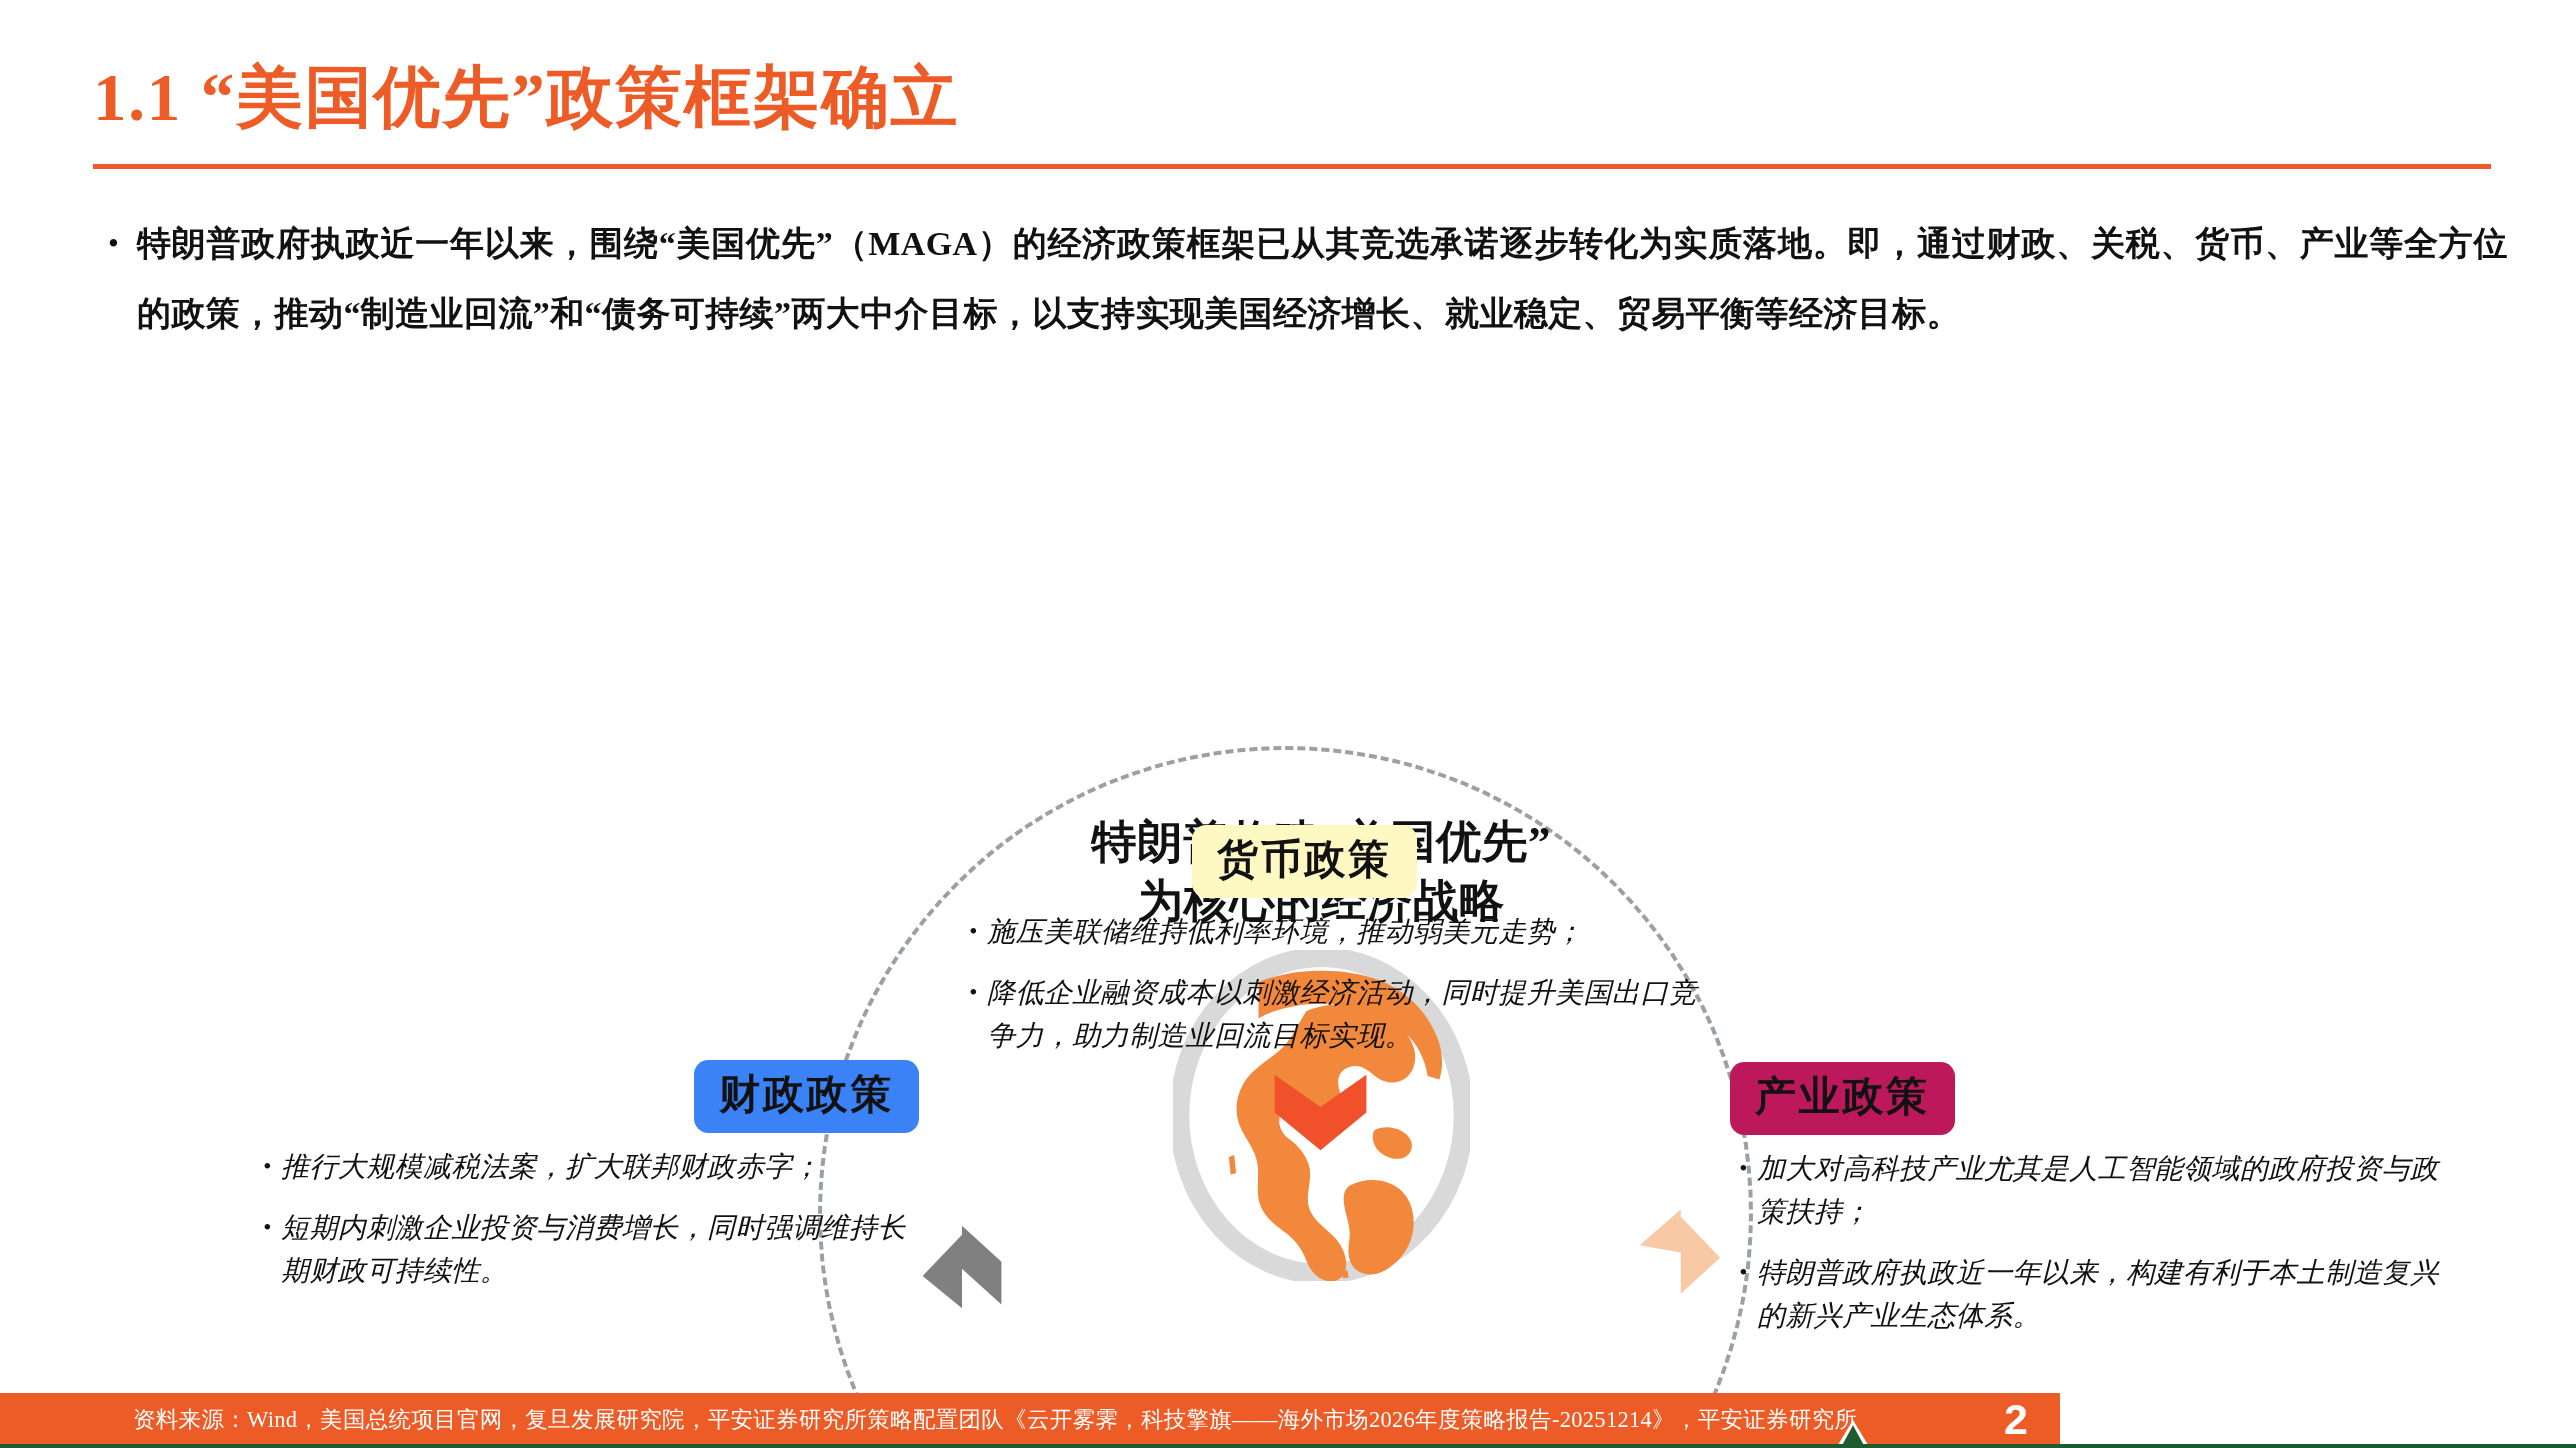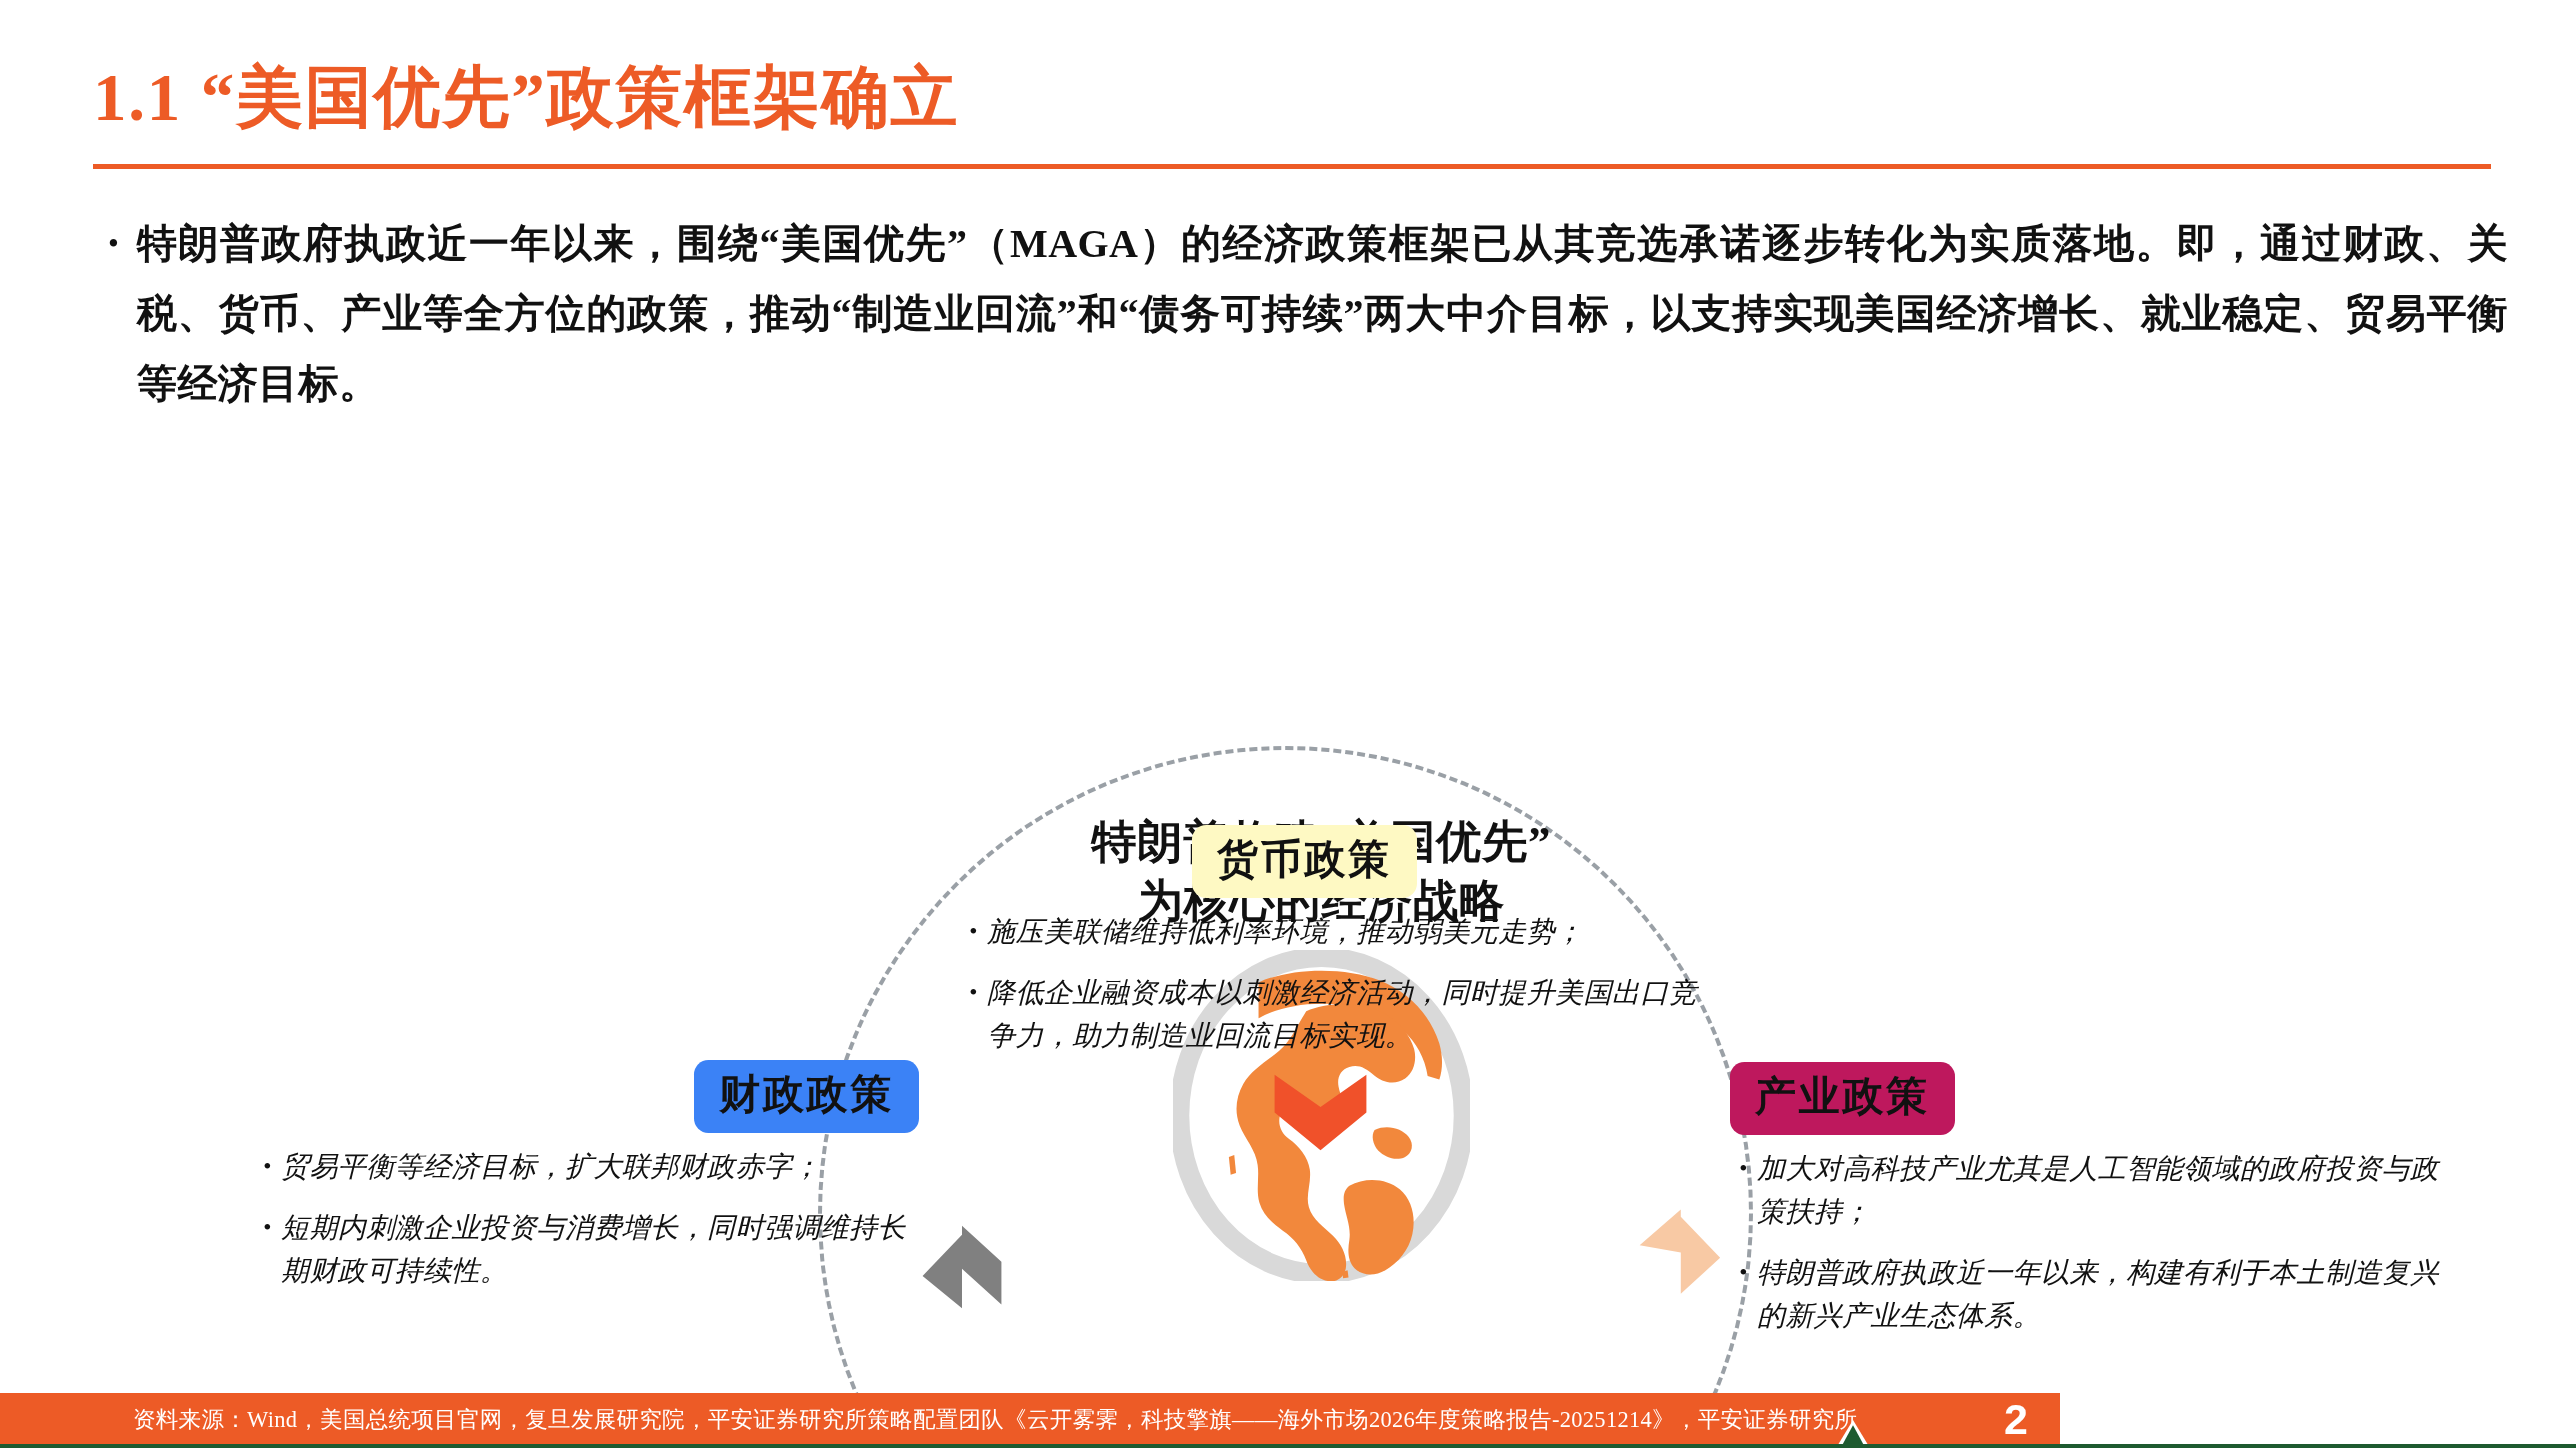--- a/index.html
+++ b/index.html
@@ -24,21 +24,21 @@
   
   .lead{
     position:absolute;left:90px;top:209px;width:2418px;
     display:flex;align-items:flex-start;
   }
   .lead-bullet{
     width:47px;flex:none;font-size:31px;line-height:70px;color:#111;
     text-align:center;
   }
   .lead-text{
-    flex:1;font-size:40px;line-height:70px;color:#111;font-weight:bold;
+    flex:1;font-size:34px;line-height:70px;color:#111;font-weight:bold;
     text-align:justify;letter-spacing:0.4px;
   }
 
   
   .diagram{position:absolute;left:0;top:386px;width:2576px;height:980px;}
 
   .ring{
     position:absolute;left:818px;top:360px;width:935px;height:935px;
     border:4.5px dashed #9aa0a6;border-radius:50%;
     box-sizing:border-box;
@@ -209,21 +209,21 @@
             <span class="t">降低企业融资成本以刺激经济活动，同时提升美国出口竞争力，助力制造业回流目标实现。</span>
           </li>
       </ul>
     </div>
 
     <div class="blk" id="blk-fiscal">
       <div class="blk-head head-grey">财政政策</div>
       <ul class="blk-list">
         <li>
             <span class="b">•</span>
-            <span class="t">贸易平衡等经济目标，扩大联邦财政赤字；</span>
+            <span class="t">推行大规模减税法案，扩大联邦财政赤字；</span>
           </li>
         <li>
             <span class="b">•</span>
             <span class="t">短期内刺激企业投资与消费增长，同时强调维持长期财政可持续性。</span>
           </li>
       </ul>
     </div>
 
     <div class="blk" id="blk-industry">
       <div class="blk-head head-blue">产业政策</div>

